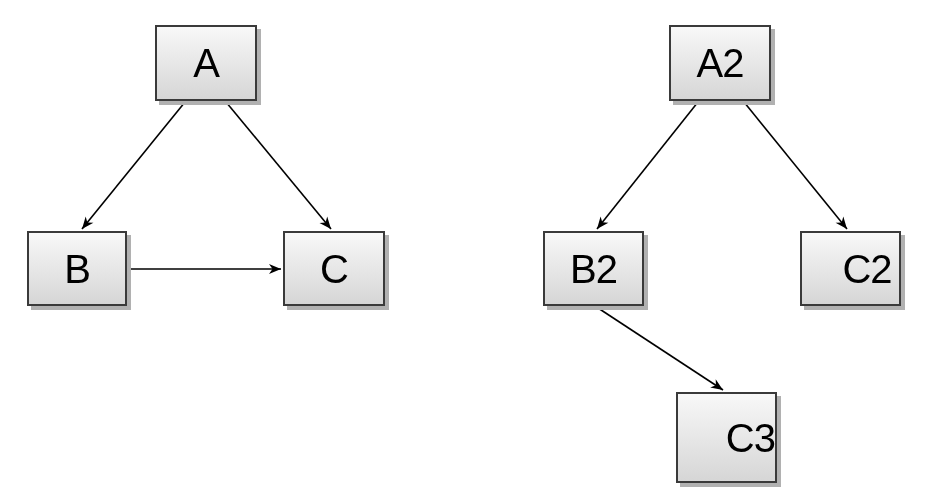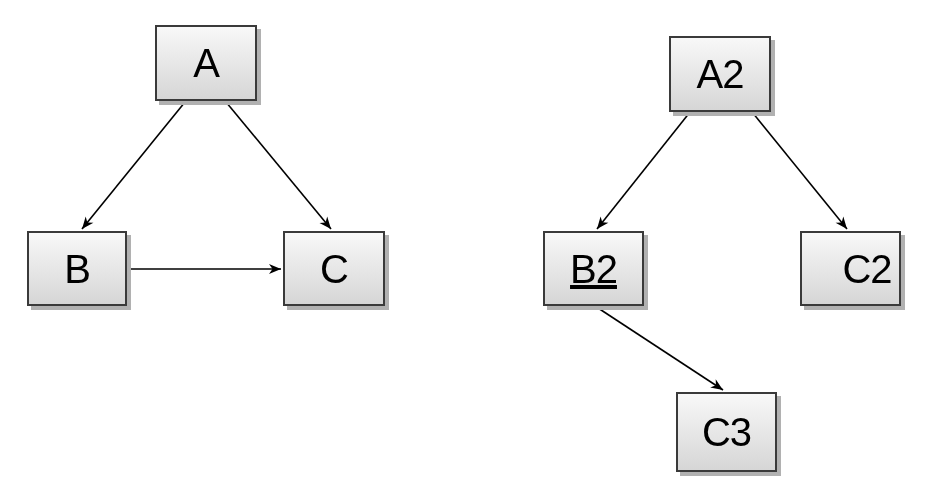--- a/index.html
+++ b/index.html
@@ -65,25 +65,25 @@
   </svg>
 <div class="node" style="left: 155px; top: 25px; width: 102px; height: 76px;">
       <span class="node-label">A</span>
     </div>
     <div class="node" style="left: 27px; top: 231px; width: 100px; height: 75px;">
       <span class="node-label">B</span>
     </div>
     <div class="node" style="left: 283px; top: 231px; width: 102px; height: 75px;">
       <span class="node-label">C</span>
     </div>
-    <div class="node" style="left: 669px; top: 36px; width: 102px; height: 76px;">
+    <div class="node" style="left: 669px; top: 25px; width: 102px; height: 76px;">
       <span class="node-label">A2</span>
     </div>
-    <div class="node" style="left: 543px; top: 231px; width: 101px; height: 75px; text-decoration: underline;">
+    <div class="node" style="left: 543px; top: 231px; width: 101px; height: 75px;">
       <span class="node-label">B2</span>
     </div>
     <div class="node" style="left: 800px; top: 231px; width: 101px; height: 75px; padding-left: 33px;">
       <span class="node-label">C2</span>
     </div>
-    <div class="node" style="left: 676px; top: 392px; width: 101px; height: 80px;">
+    <div class="node" style="left: 676px; top: 392px; width: 101px; height: 91px; justify-content: flex-end;">
       <span class="node-label">C3</span>
     </div>
   </div>
 
 </body></html>

